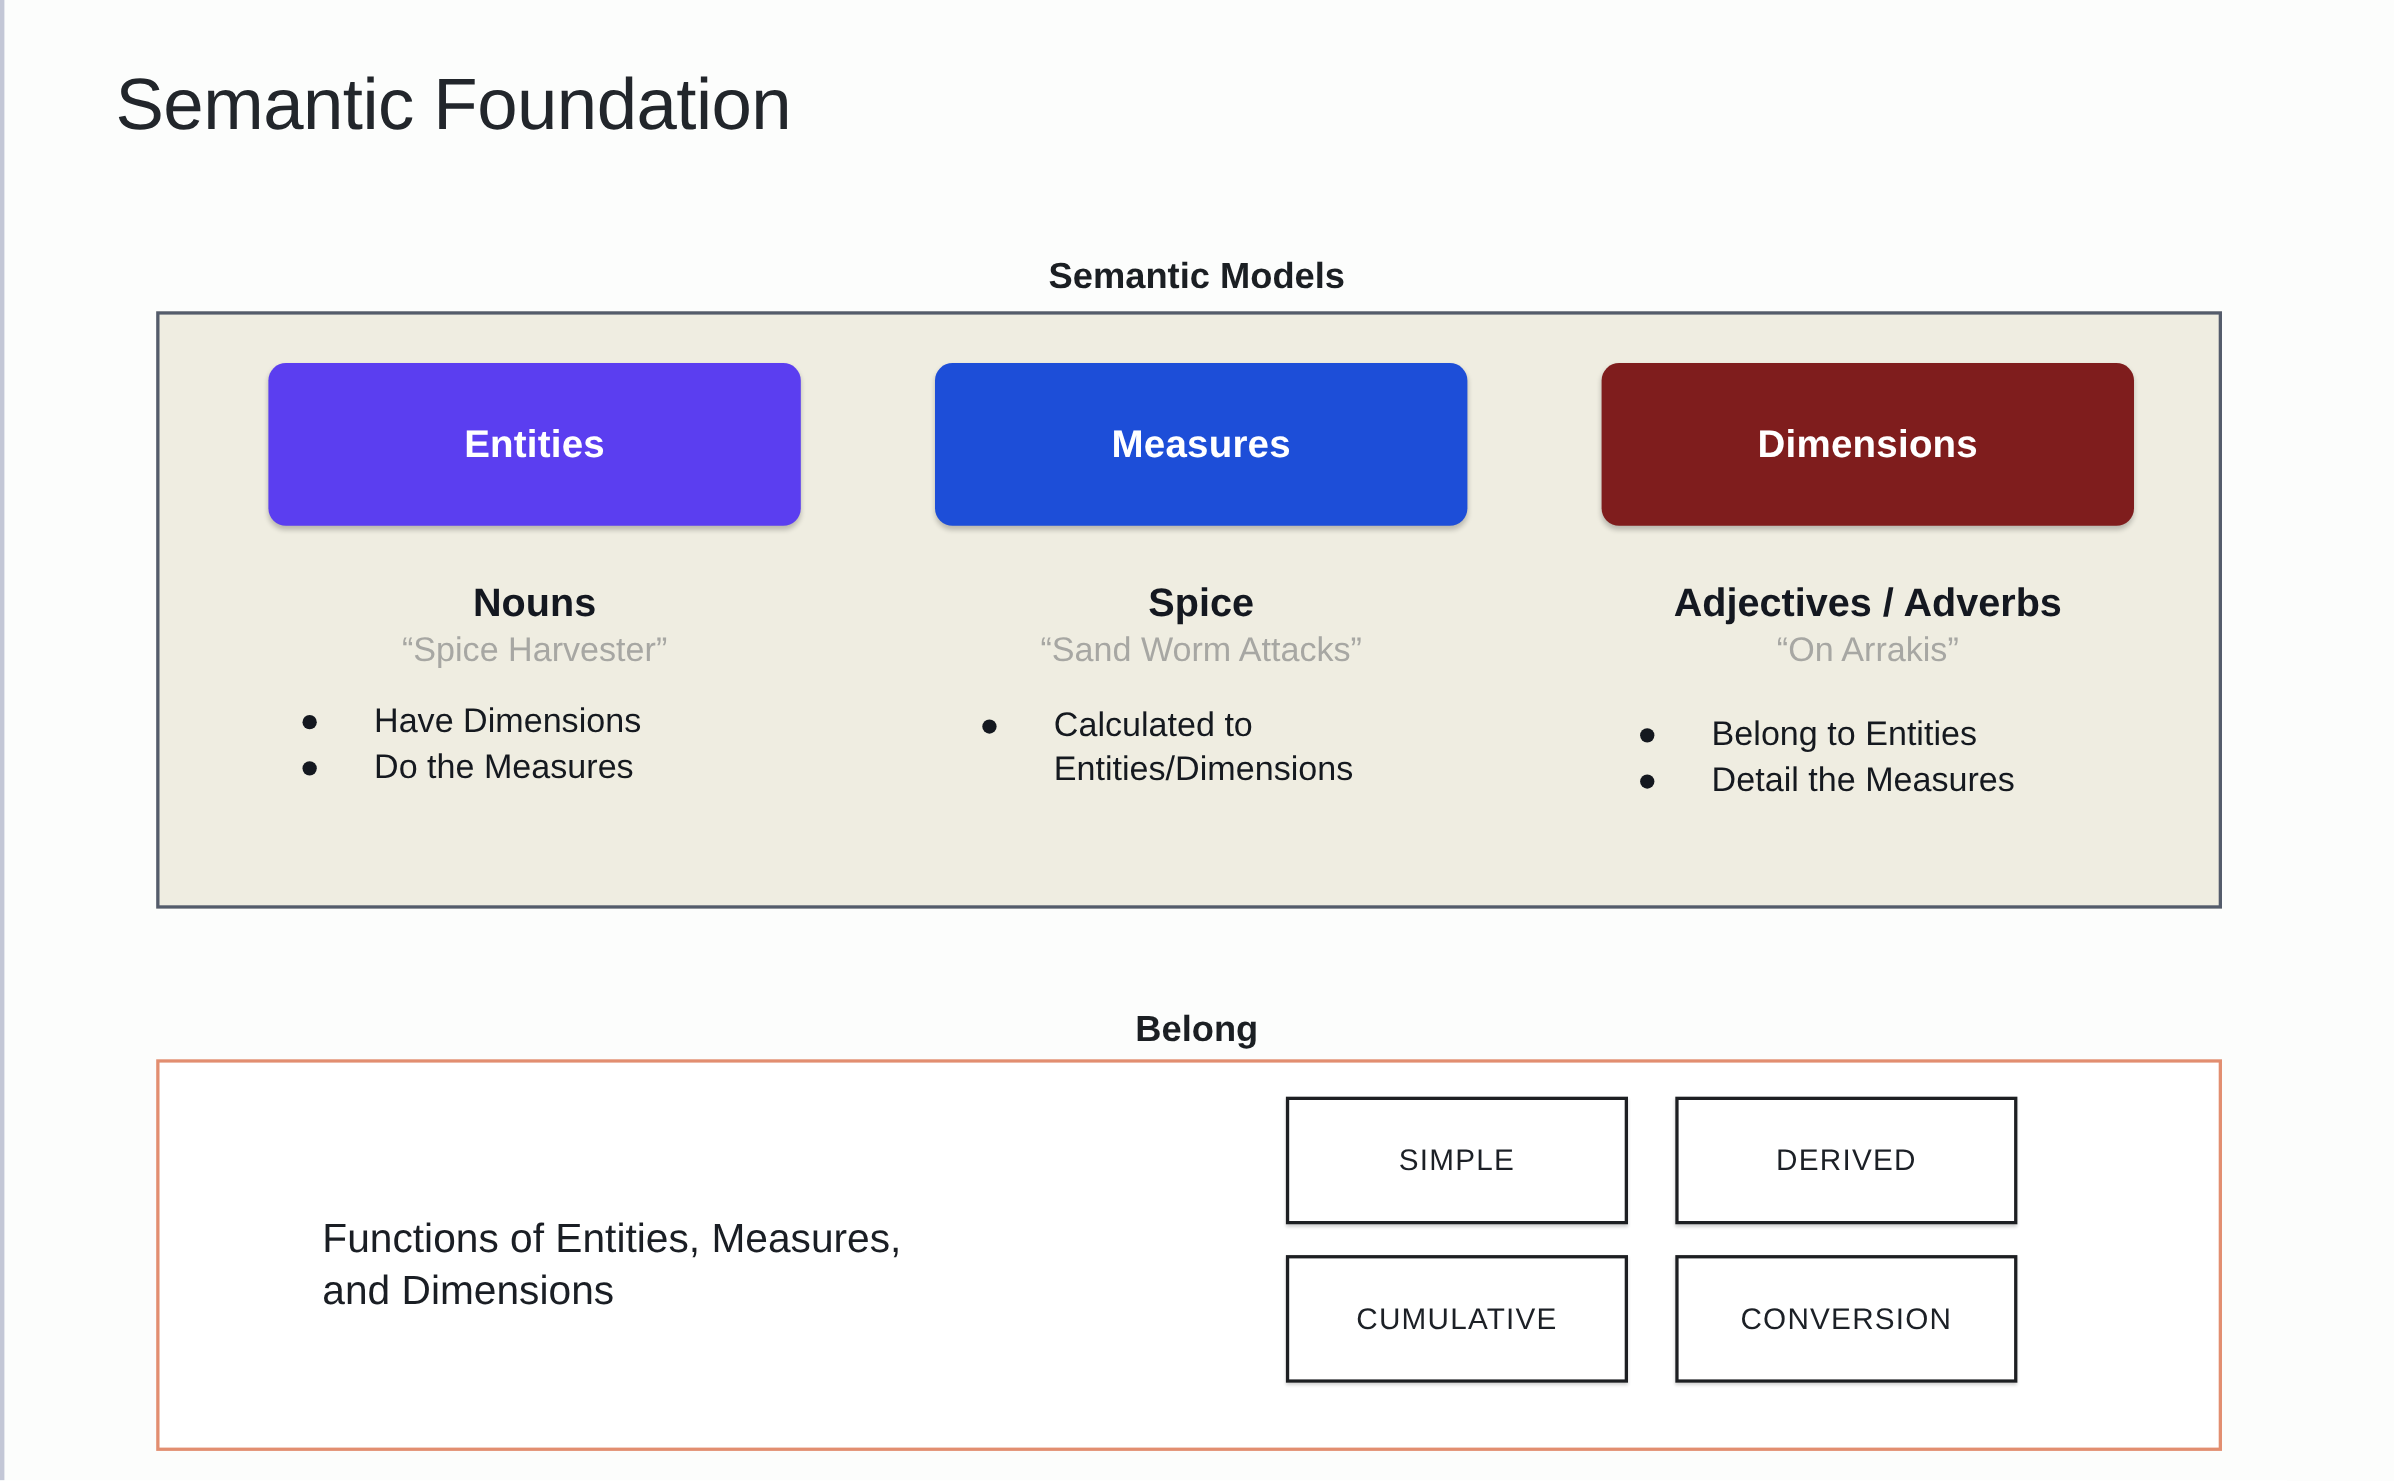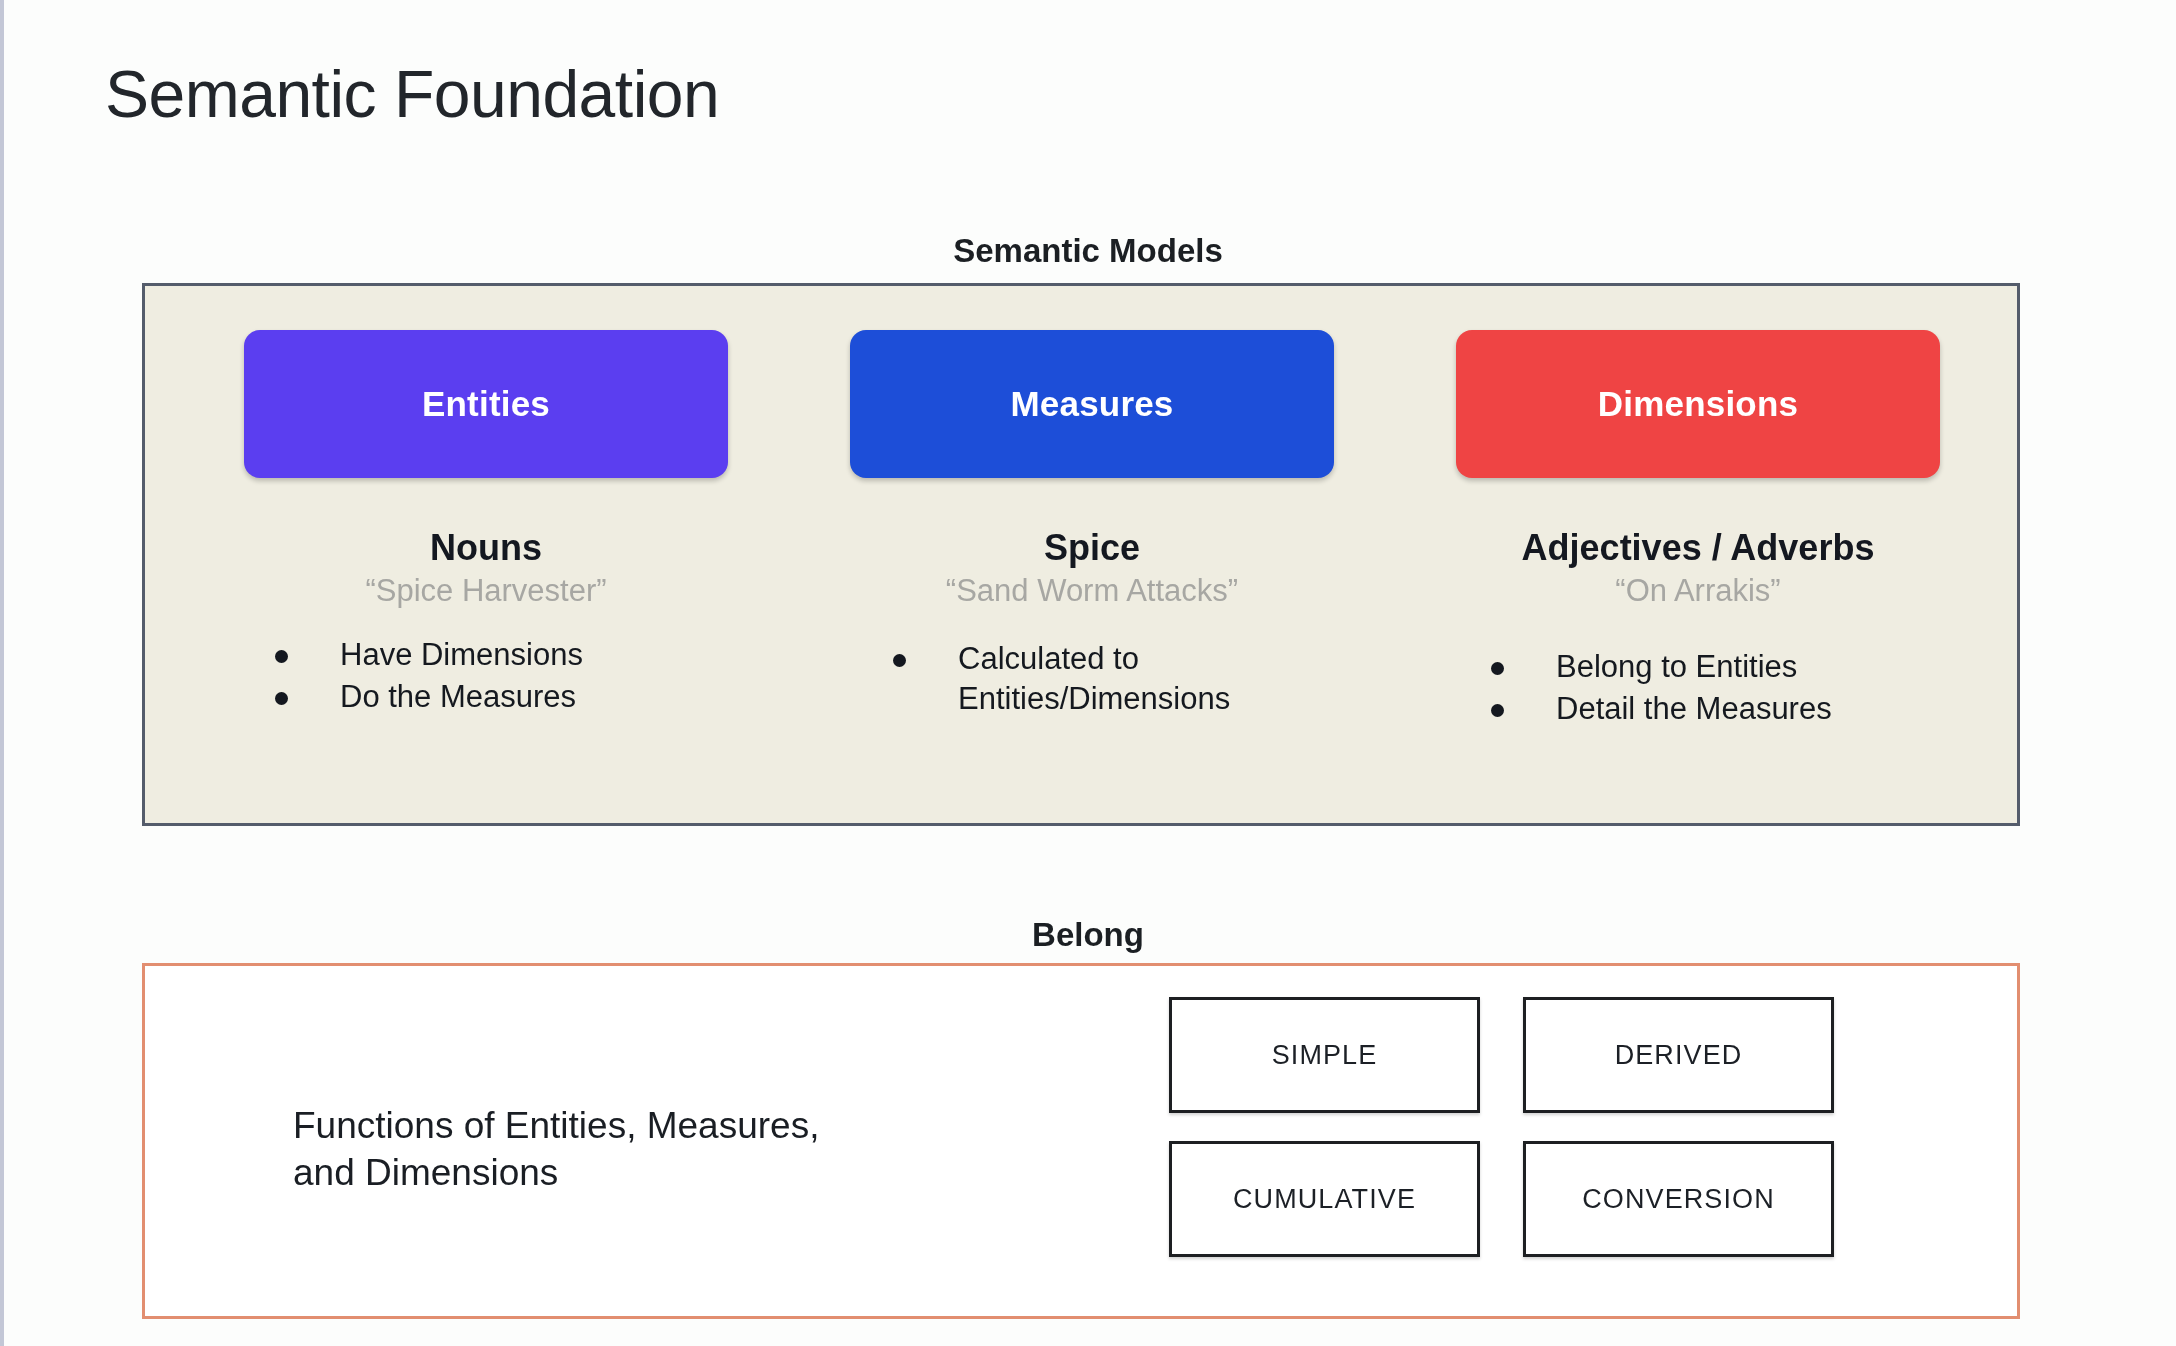--- a/index.html
+++ b/index.html
@@ -93,21 +93,21 @@
     justify-content: center;
     color: #ffffff;
     font-size: 35px;
     font-weight: 700;
     letter-spacing: 0.2px;
     box-shadow: 0 3px 5px rgba(0,0,0,0.22);
     box-sizing: border-box;
   }
   .pill.entities   { background: #5b3ef0; }
   .pill.measures   { background: #1d4ed8; }
-  .pill.dimensions { background: #ef4444; }
+  .pill.dimensions { background: #7f1d1d; }
 
   .pos-title {
     margin-top: 50px;
     font-size: 36px;
     font-weight: 700;
     color: #141820;
     text-align: center;
     line-height: 1.1;
     white-space: nowrap;
   }

